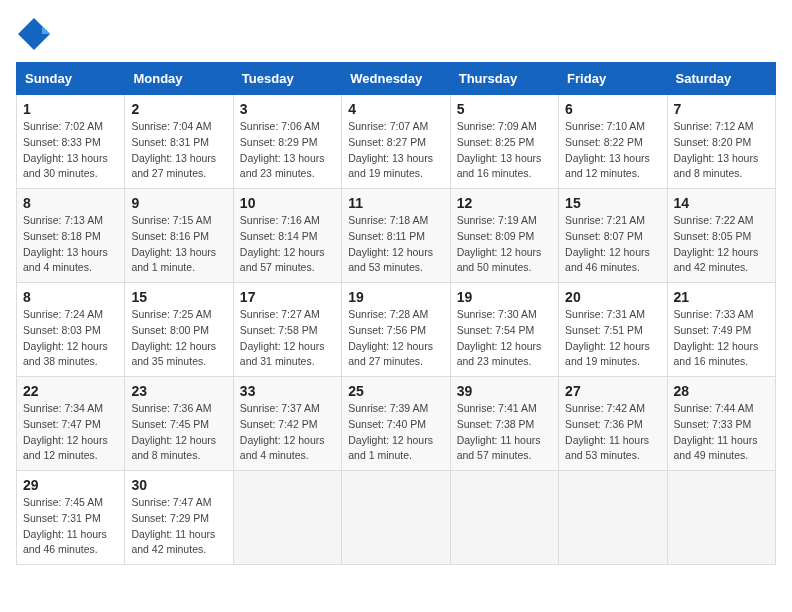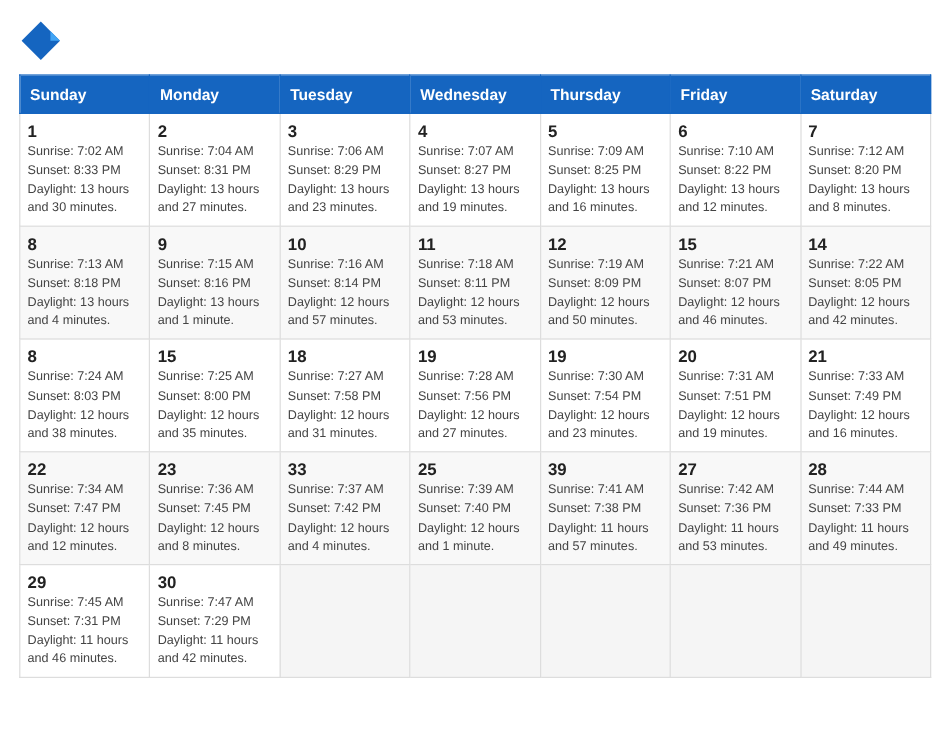--- a/index.html
+++ b/index.html
@@ -163,21 +163,21 @@
         <td><span class="day-number">15</span>
 <span class="day-detail">Sunrise: 7:21 AM<br>Sunset: 8:07 PM<br>Daylight: 12 hours and 46 minutes.</span></td>
         <td><span class="day-number">14</span>
 <span class="day-detail">Sunrise: 7:22 AM<br>Sunset: 8:05 PM<br>Daylight: 12 hours and 42 minutes.</span></td>
       </tr>
       <tr>
         <td><span class="day-number">8</span>
 <span class="day-detail">Sunrise: 7:24 AM<br>Sunset: 8:03 PM<br>Daylight: 12 hours and 38 minutes.</span></td>
         <td><span class="day-number">15</span>
 <span class="day-detail">Sunrise: 7:25 AM<br>Sunset: 8:00 PM<br>Daylight: 12 hours and 35 minutes.</span></td>
-        <td><span class="day-number">18</span>
+        <td><span class="day-number">17</span>
 <span class="day-detail">Sunrise: 7:27 AM<br>Sunset: 7:58 PM<br>Daylight: 12 hours and 31 minutes.</span></td>
         <td><span class="day-number">19</span>
 <span class="day-detail">Sunrise: 7:28 AM<br>Sunset: 7:56 PM<br>Daylight: 12 hours and 27 minutes.</span></td>
         <td><span class="day-number">19</span>
 <span class="day-detail">Sunrise: 7:30 AM<br>Sunset: 7:54 PM<br>Daylight: 12 hours and 23 minutes.</span></td>
         <td><span class="day-number">20</span>
 <span class="day-detail">Sunrise: 7:31 AM<br>Sunset: 7:51 PM<br>Daylight: 12 hours and 19 minutes.</span></td>
         <td><span class="day-number">21</span>
 <span class="day-detail">Sunrise: 7:33 AM<br>Sunset: 7:49 PM<br>Daylight: 12 hours and 16 minutes.</span></td>
       </tr>

